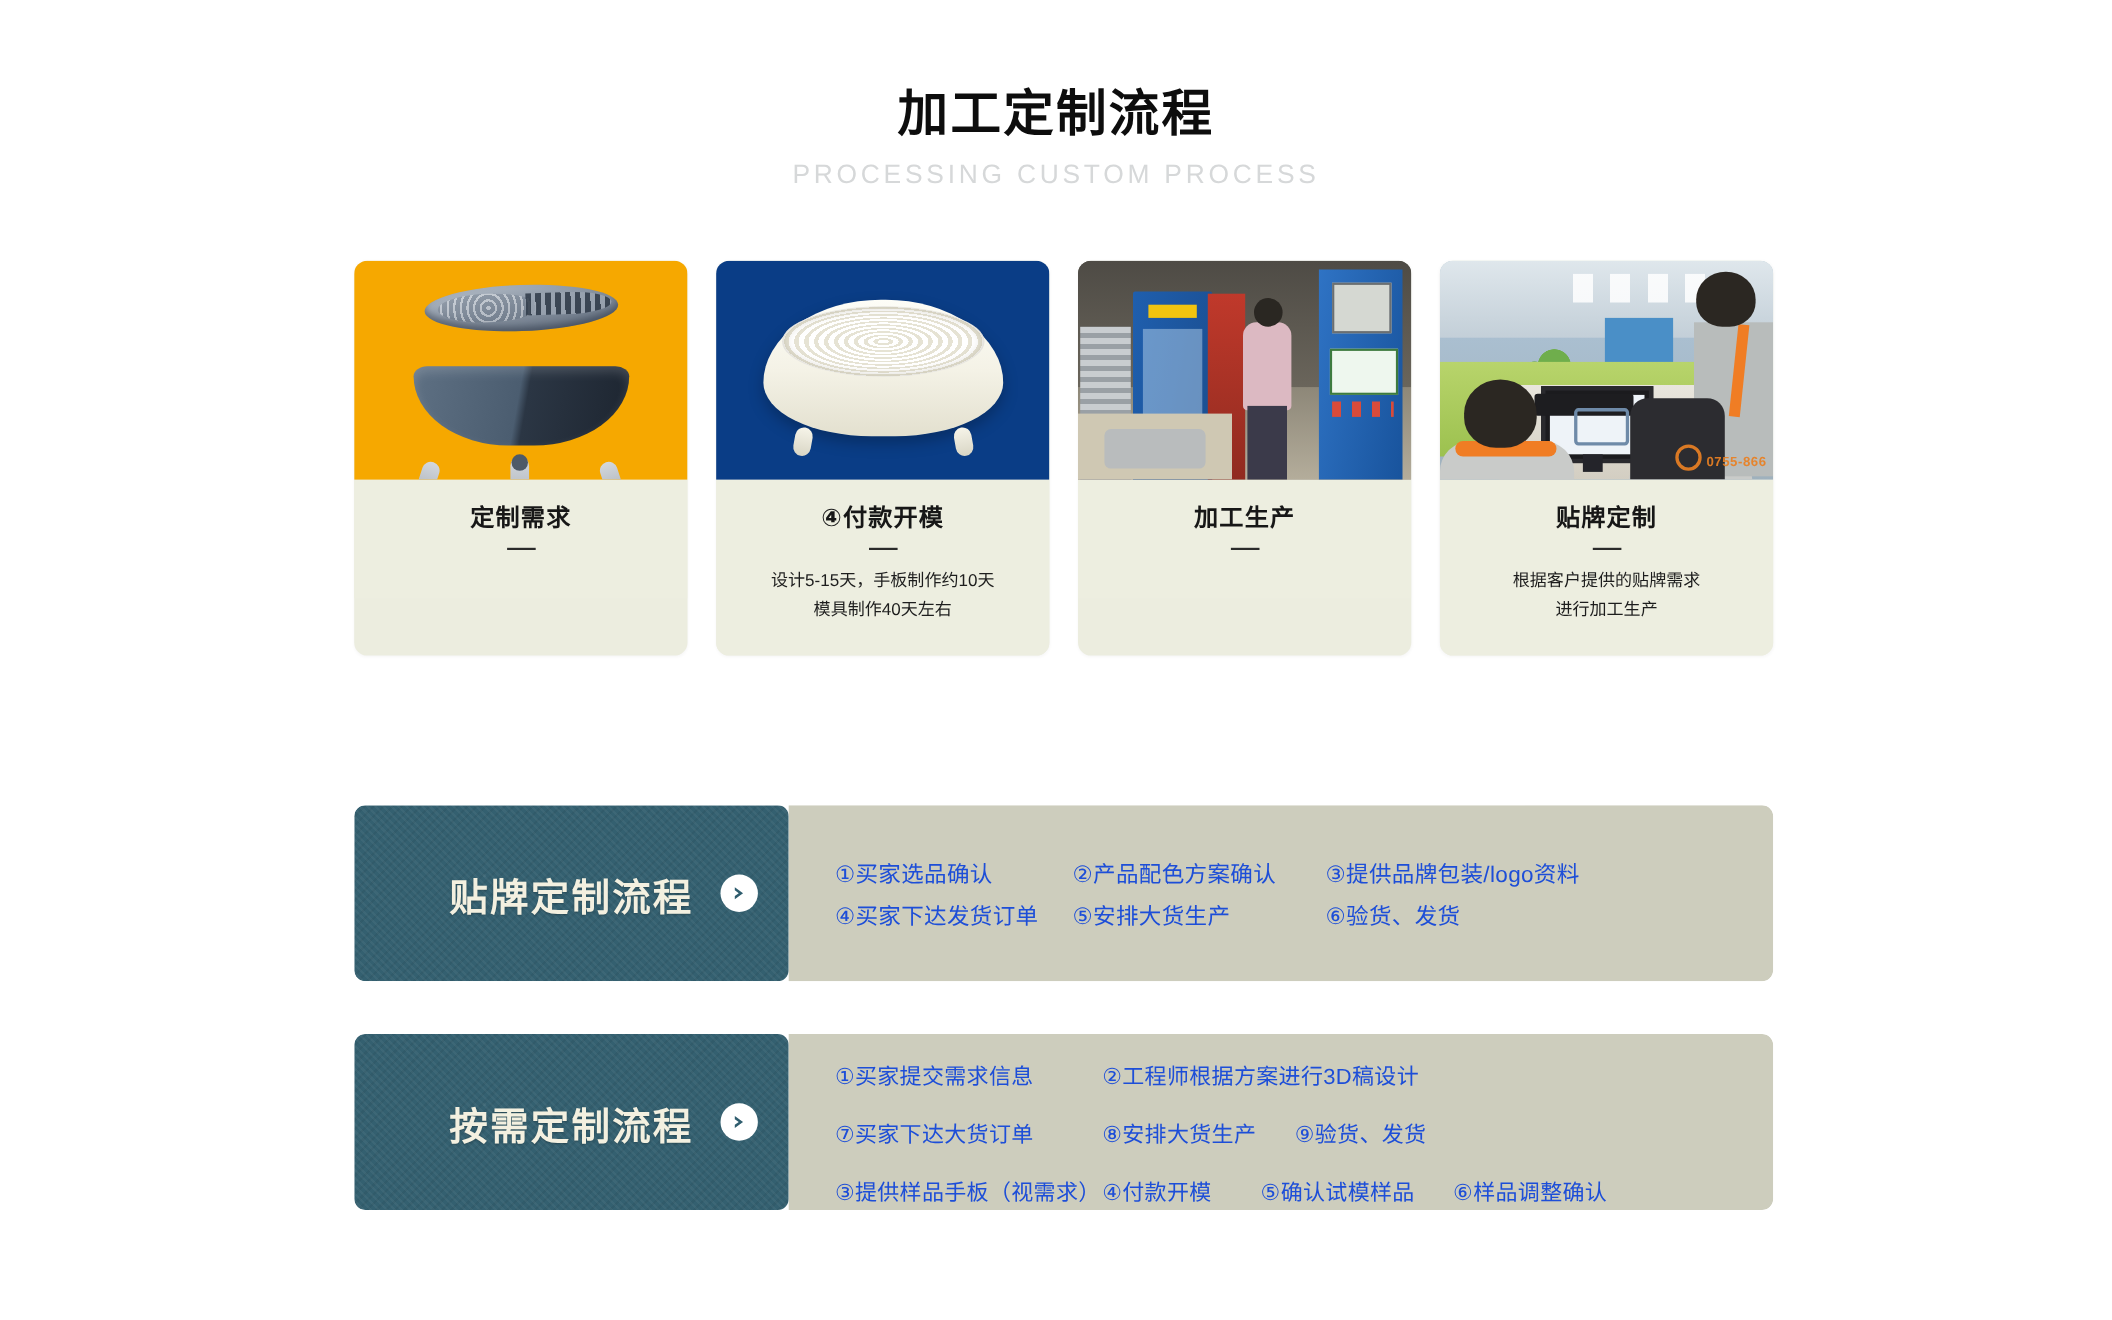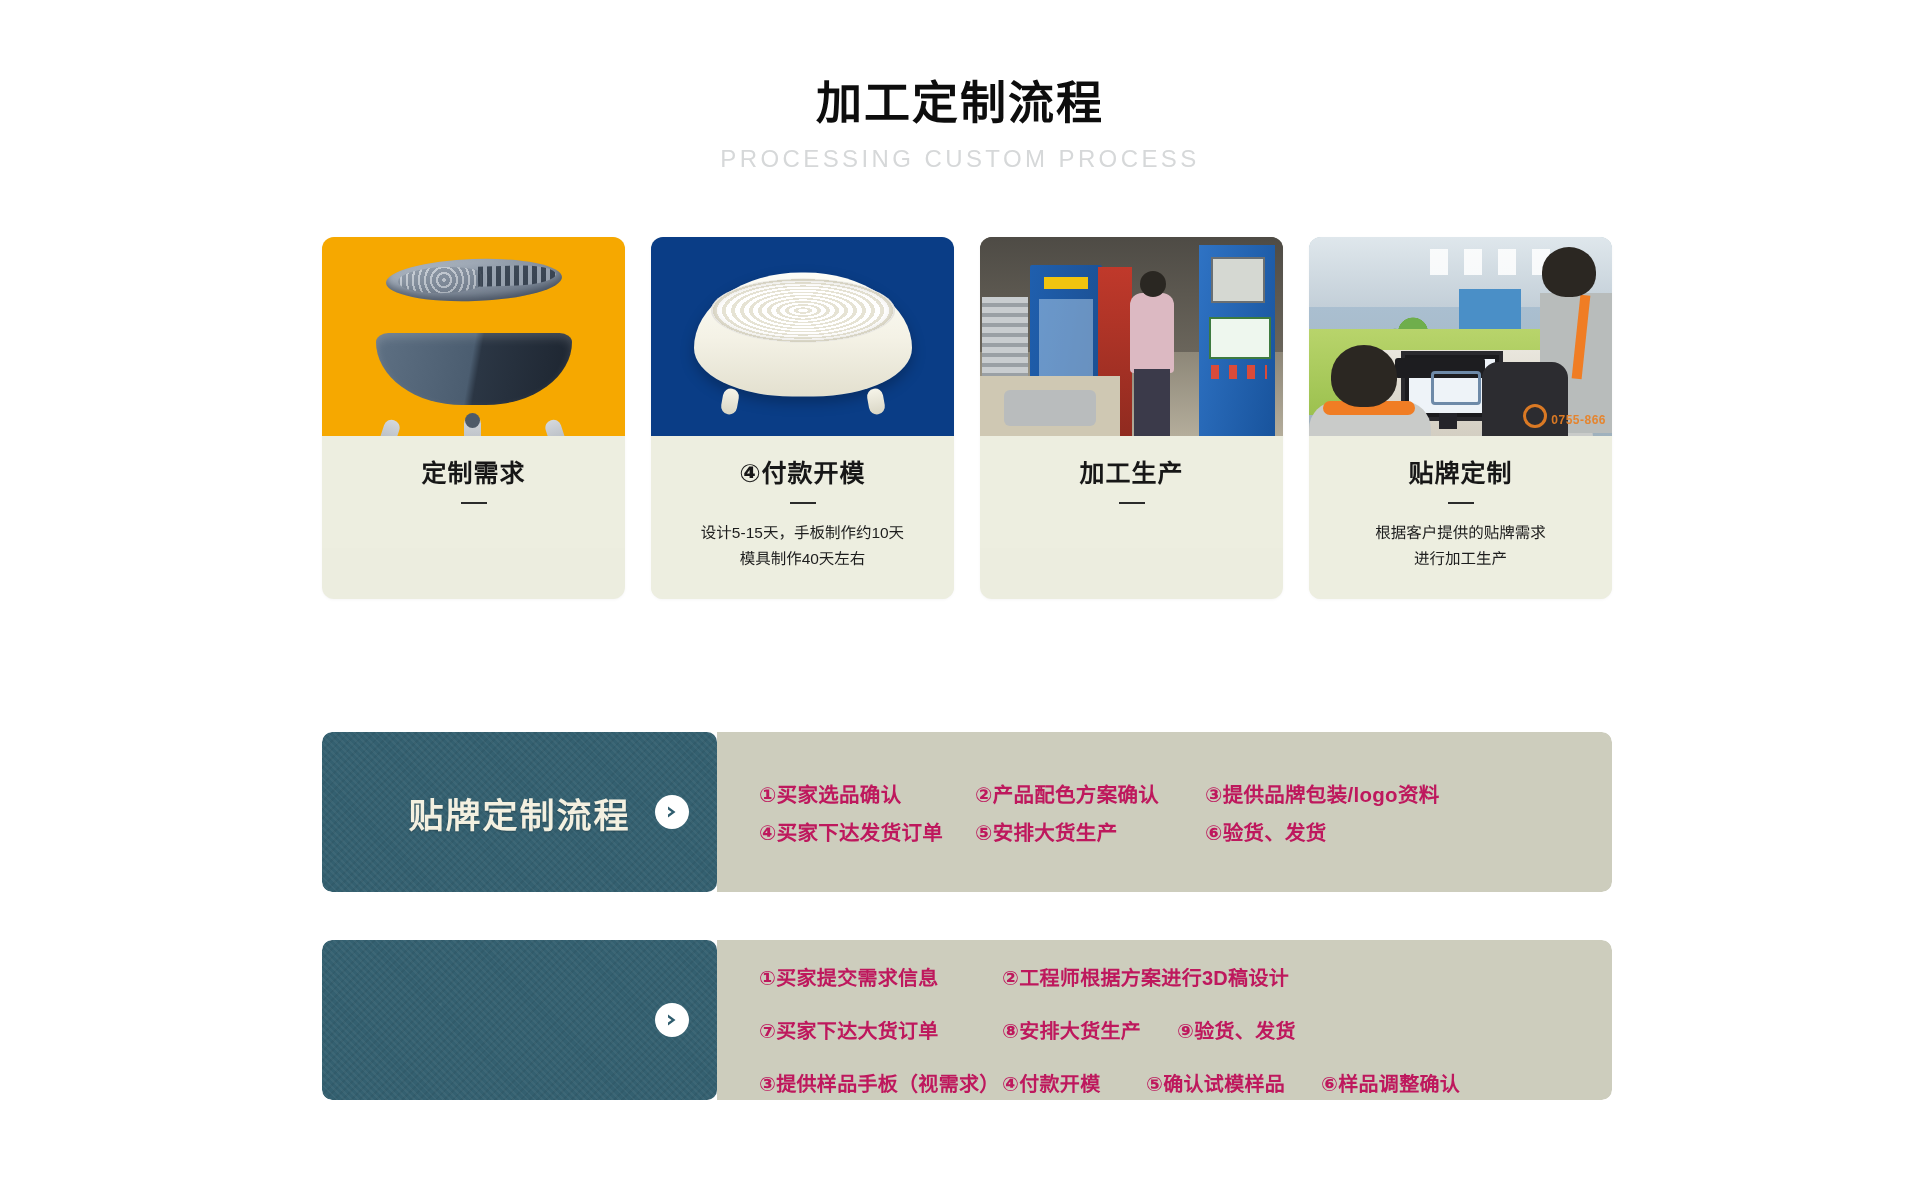--- a/index.html
+++ b/index.html
@@ -66,21 +66,21 @@
     height: 199px;
     overflow: hidden;
     text-decoration: underline;
   }
   .card-body {
     padding: 22px 10px 28px 10px;
     text-align: center;
     background: #edeee0;
   }
   .card-title {
-    font-size: 25px;
+    font-size: 22px;
     font-weight: 700;
     color: #171717;
     letter-spacing: 1px;
     line-height: 1.2;
   }
   .card-rule {
     width: 26px;
     height: 2px;
     background: #2b2b2b;
     margin: 14px auto 16px auto;
@@ -331,22 +331,22 @@
     padding-left: 42px;
     gap: 8px;
     border-radius: 0 10px 10px 0;
   }
   .flow-row {
     display: flex;
     align-items: center;
   }
   .flow-item {
     font-size: 20.5px;
-    font-weight: 700;
-    color: #be185d;
+    font-weight: 400;
+    color: #1d4ed8;
     white-space: nowrap;
     letter-spacing: .3px;
   }
   
   .flow.one .flow-row .flow-item:nth-child(1) { width: 216px; }
   .flow.one .flow-row .flow-item:nth-child(2) { width: 230px; }
   .flow.two .r1 .flow-item:nth-child(1) { width: 243px; }
   .flow.two .r2 .flow-item:nth-child(1) { width: 243px; }
   .flow.two .r2 .flow-item:nth-child(2) { width: 144px; }
   .flow.two .r2 .flow-item:nth-child(3) { width: 175px; }
@@ -481,20 +481,21 @@
       <div class="flow-row r2">
         <span class="flow-item">④买家下达发货订单</span>
         <span class="flow-item">⑤安排大货生产</span>
         <span class="flow-item">⑥验货、发货</span>
       </div>
     </div>
   </div>
 
   <div class="flow two">
     <div class="flow-label">
+      <span class="flow-label-text">按需定制流程</span>
       <span class="flow-arrow">
         <svg width="18" height="18" viewBox="0 0 18 18" aria-hidden="true">
           <path d="M5 3.5 L12.5 9 L5 14.5 L5 11.6 L8.6 9 L5 6.4 Z" fill="#2f5d6e"></path>
         </svg>
       </span>
     </div>
     <div class="flow-items">
       <div class="flow-row r1">
         <span class="flow-item">①买家提交需求信息</span>
         <span class="flow-item">②工程师根据方案进行3D稿设计</span>

